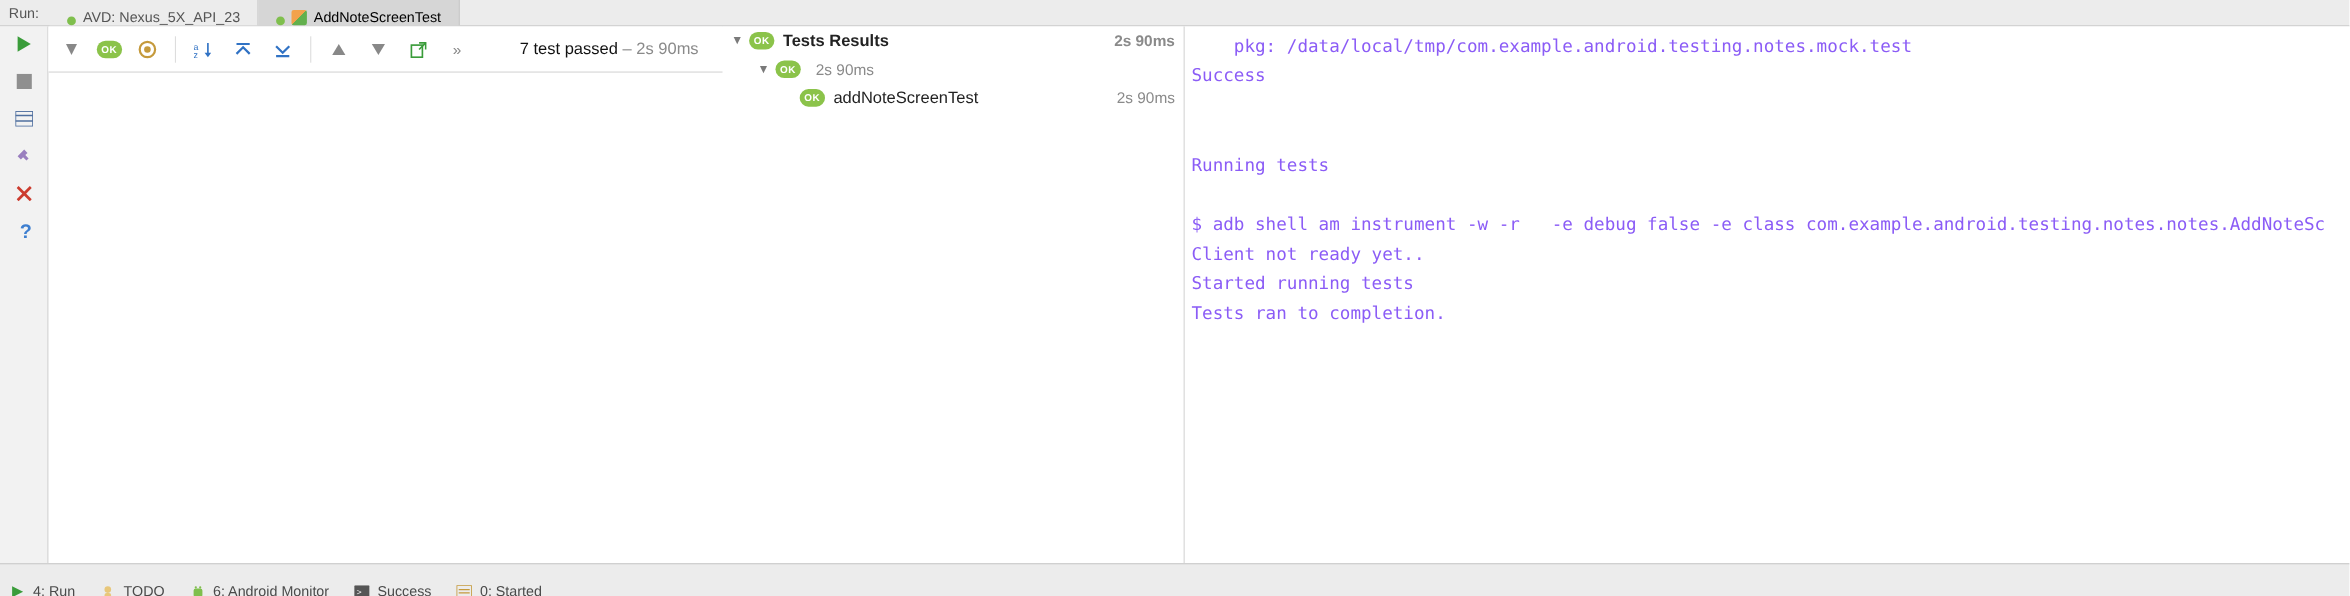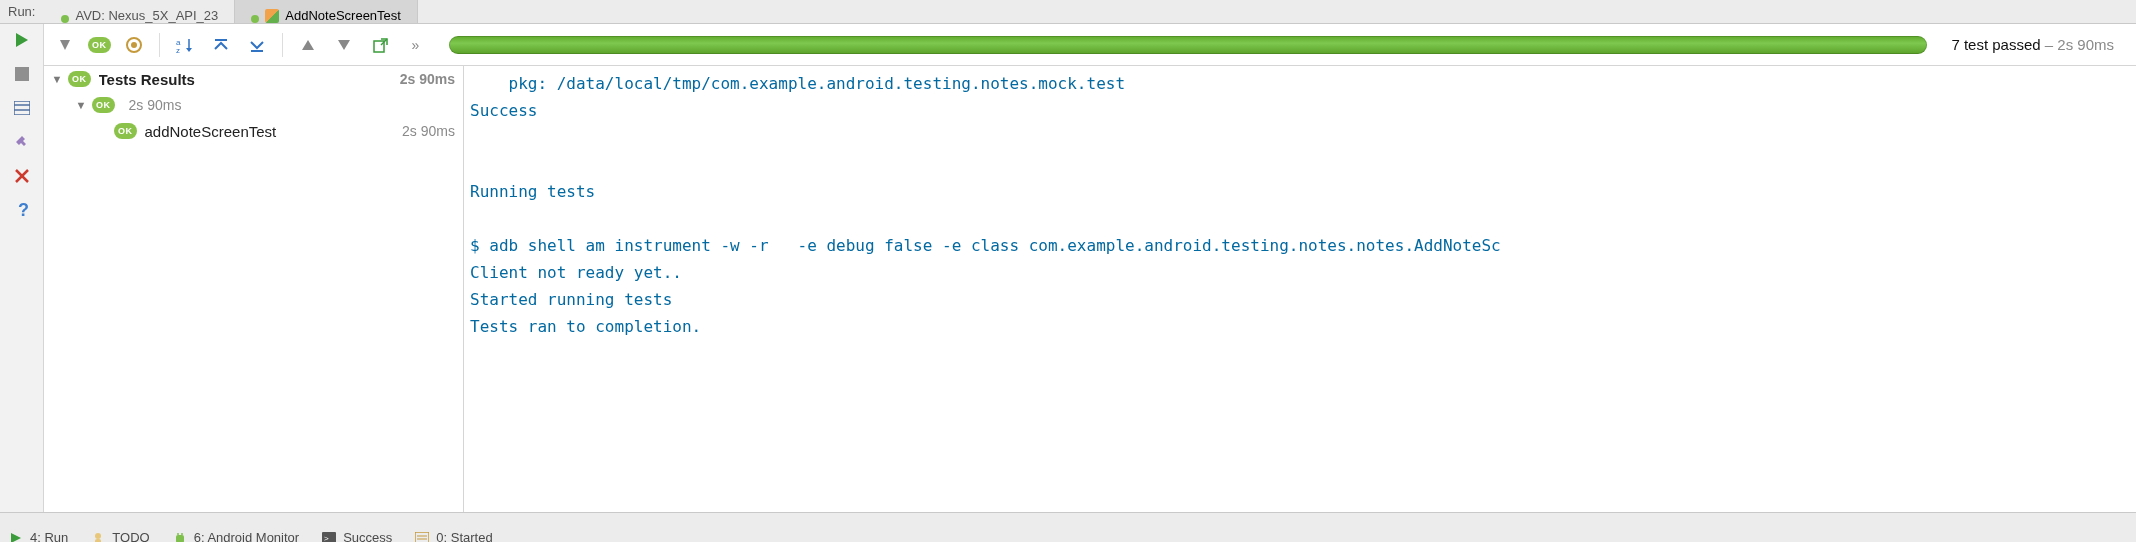--- a/index.html
+++ b/index.html
@@ -69,21 +69,21 @@
     padding-top: 6px;
     gap: 14px;
   }
   .gutter .ico {
     width: 20px; height: 20px; display:flex; align-items:center; justify-content:center;
     cursor: pointer;
   }
   .content {
     flex: 1 1 auto;
     display: flex;
-    flex-direction: column;
+    flex-direction: row;
     min-width: 0;
   }
   
   .toolbar {
     height: 42px;
     display: flex;
     align-items: center;
     padding: 0 8px;
     gap: 10px;
     border-bottom: 1px solid #d5d5d5;
@@ -146,21 +146,21 @@
   .tree-row .time { color:#8a8a8a; font-size:14px; padding-left:6px;}
   .tree-row.root { font-weight:600; }
   .console {
     flex:1 1 auto;
     padding: 4px 6px 6px 6px;
     font-family: Menlo, Consolas, "DejaVu Sans Mono", monospace;
     font-size: 16px;
     line-height: 27px;
     white-space: pre;
     overflow:hidden;
-    color:#0369a1;
+    color:#8b5cf6;
   }
   
   .bottombar {
     height: 30px;
     border-top:1px solid #c9c9c9;
     background:#ececec;
     display:flex; align-items:center;
     gap:22px;
     padding:0 8px;
     font-size:13px;

